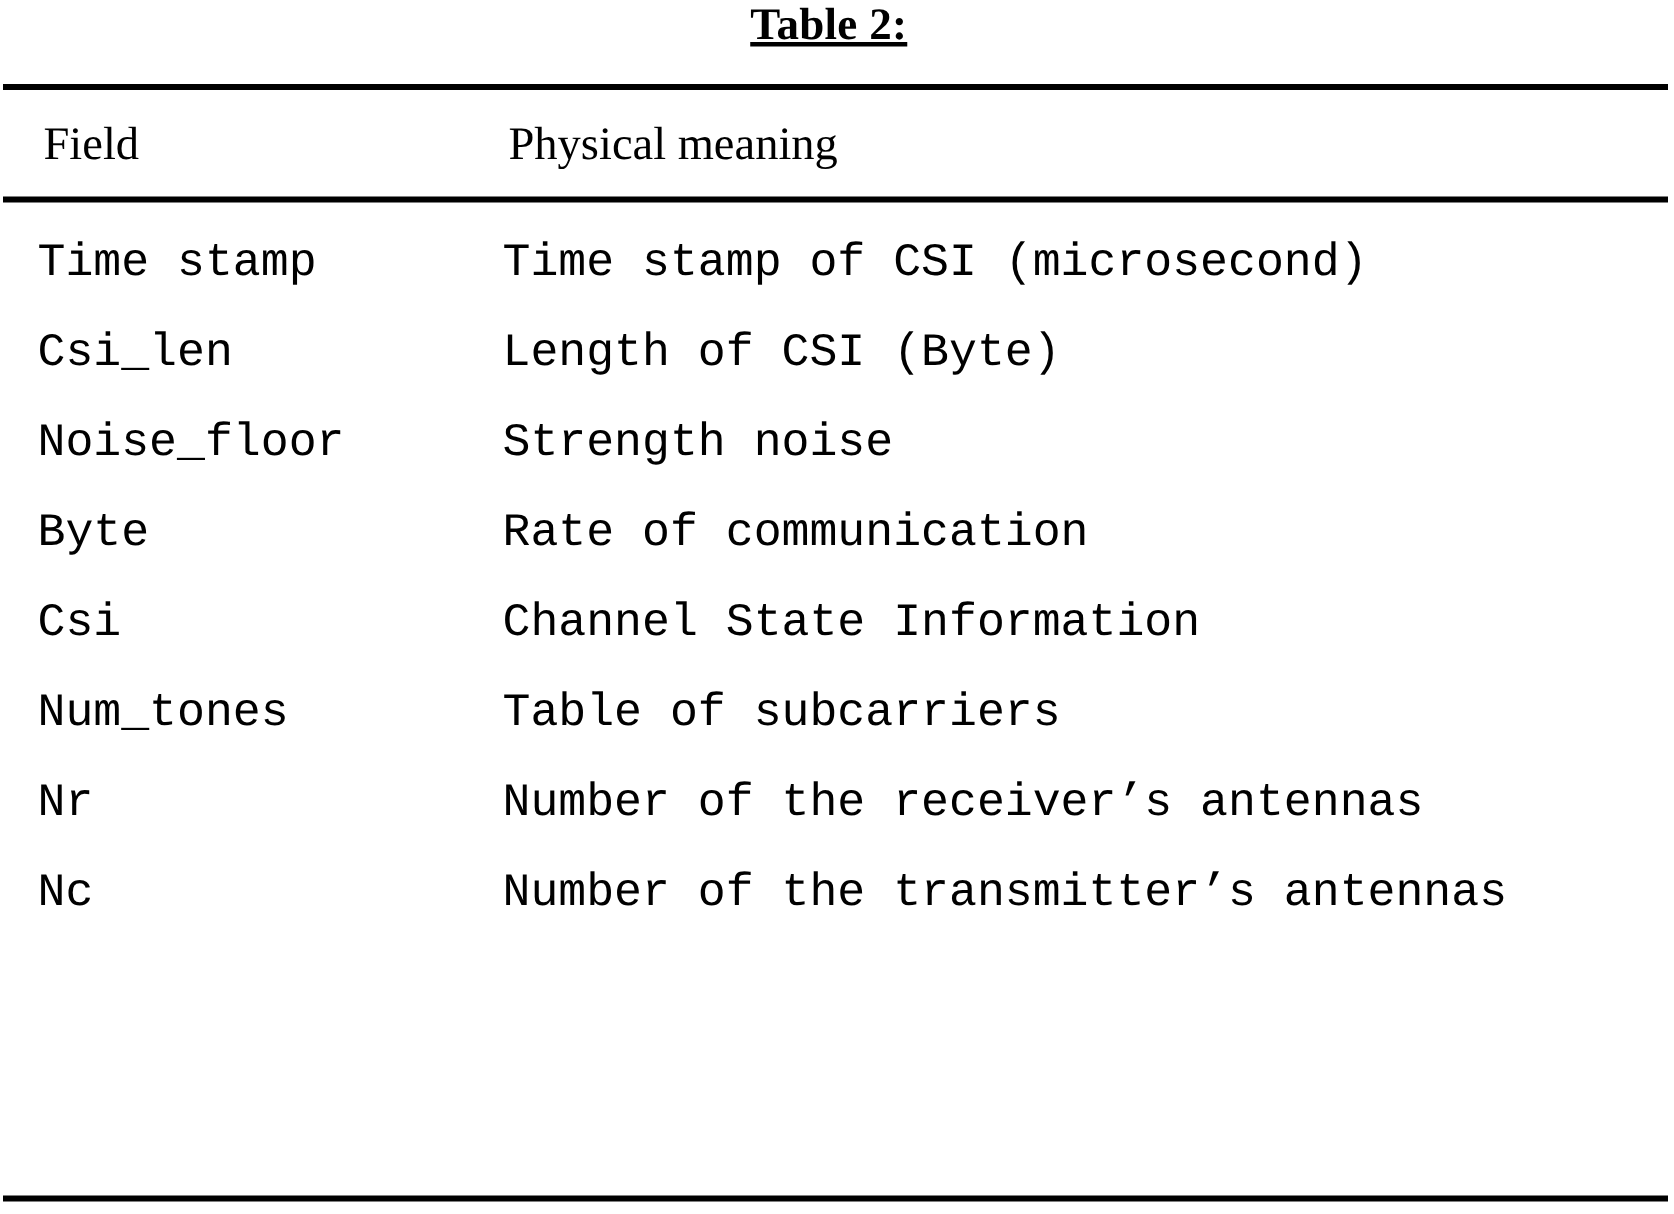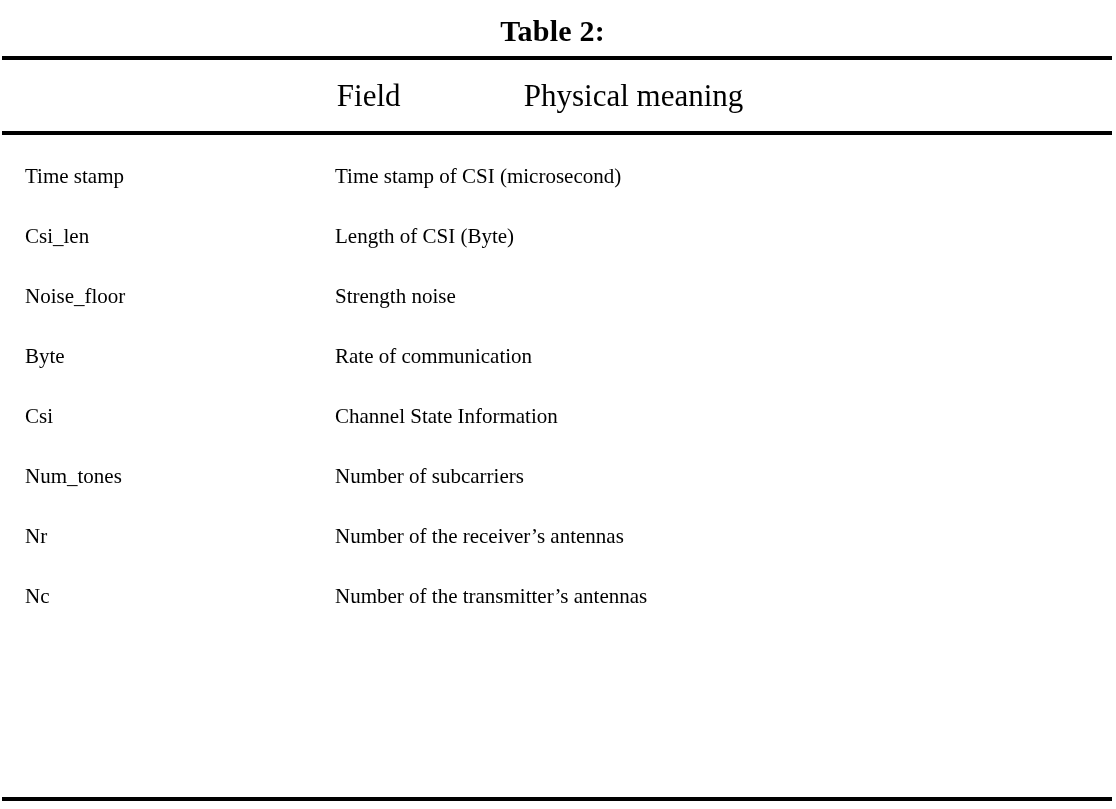--- a/index.html
+++ b/index.html
@@ -25,25 +25,26 @@
   }
 
   
   .caption {
     position: absolute;
     left: 0;
     top: 0;
     width: 1116px;
     height: 48px;
     display: flex;
-    align-items: flex-end;
+    align-items: flex-start;
     justify-content: center;
     font-size: 30px;
     line-height: 34px;
     white-space: nowrap;
+    text-decoration: underline;
   }
   .caption-label {
     font-weight: bold;
     letter-spacing: 0.2px;
   }
   .caption-gap {
     display: inline-block;
     width: 11px;
   }
   .caption-text {
@@ -56,38 +57,38 @@
     left: 2px;
     width: 1110px;
     background: #000000;
   }
   .rule-top    { top: 56px;  height: 4px; }
   .rule-header { top: 131px; height: 4px; }
   .rule-bottom { top: 797px; height: 4px; }
 
   .header-row {
     position: absolute;
-    left: 16px;
+    left: 4px;
     top: 72px;
     width: 900px;
     height: 48px;
     font-size: 31px;
     line-height: 48px;
-    text-align: center;
   }
   .body-rows {
     position: absolute;
     left: 0;
     top: 146px;
     width: 1116px;
   }
   .row {
     height: 60px;
-    font-size: 21px;
+    font-size: 31px;
     line-height: 60px;
+    font-family: Liberation Mono, monospace;
   }
   .cell-field {
     display: inline-block;
     width: 335px;
     padding-left: 25px;
     box-sizing: border-box;
     overflow: visible;
   }
   .cell-meaning {
     display: inline-block;
@@ -116,18 +117,18 @@
   <div class="header-row">
     <span class="cell-field">Field</span><span class="cell-meaning">Physical meaning</span>
   </div>
 
   <div class="body-rows" id="body-rows">
       <div class="row"><span class="cell-field">Time stamp</span><span class="cell-meaning">Time stamp of CSI (microsecond)</span></div>
       <div class="row"><span class="cell-field">Csi_len</span><span class="cell-meaning">Length of CSI (Byte)</span></div>
       <div class="row"><span class="cell-field">Noise_floor</span><span class="cell-meaning">Strength noise</span></div>
       <div class="row"><span class="cell-field">Byte</span><span class="cell-meaning">Rate of communication</span></div>
       <div class="row"><span class="cell-field">Csi</span><span class="cell-meaning">Channel State Information</span></div>
-      <div class="row"><span class="cell-field">Num_tones</span><span class="cell-meaning">Number of subcarriers</span></div>
+      <div class="row"><span class="cell-field">Num_tones</span><span class="cell-meaning">Table of subcarriers</span></div>
       <div class="row"><span class="cell-field">Nr</span><span class="cell-meaning">Number of the receiver’s antennas</span></div>
       <div class="row"><span class="cell-field">Nc</span><span class="cell-meaning">Number of the transmitter’s antennas</span></div>
     </div>
 
 </div>
 
 </body></html>

